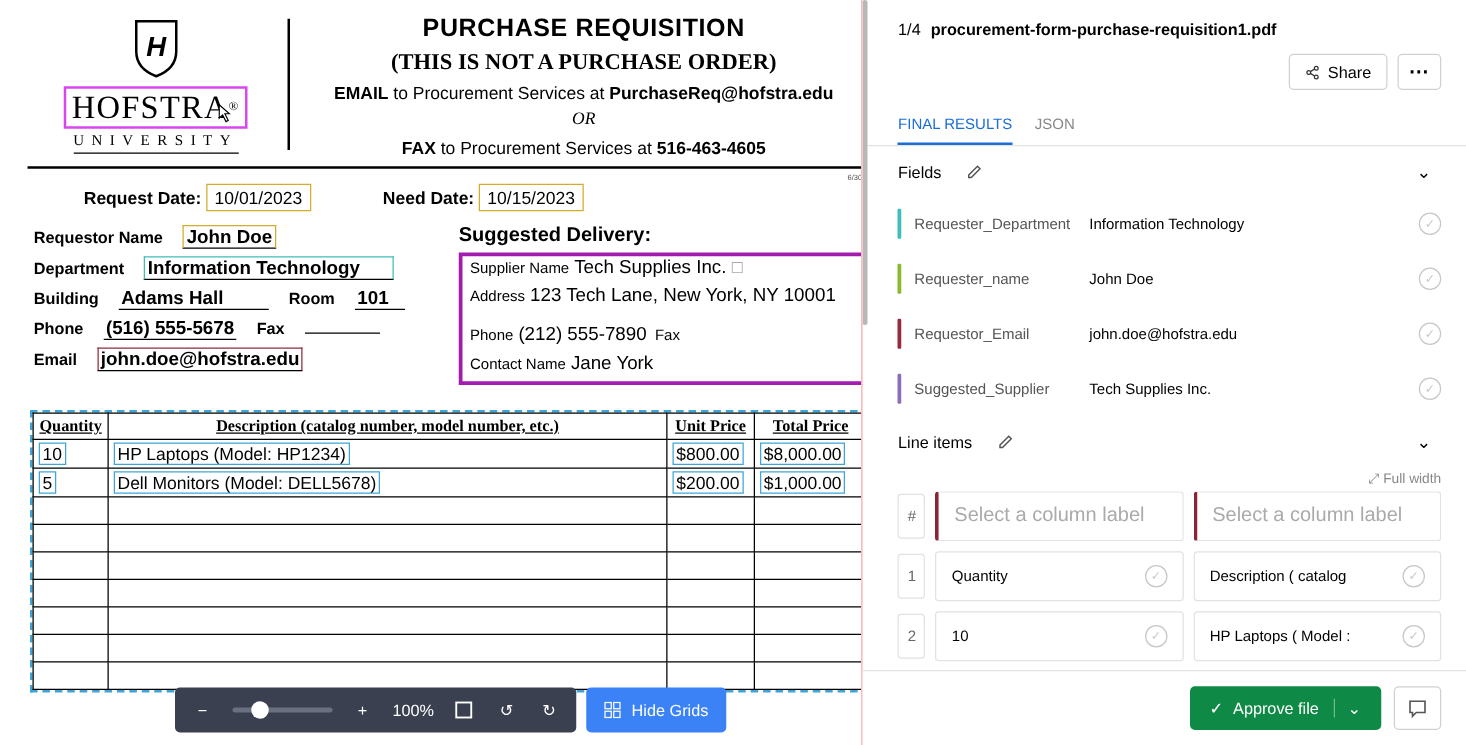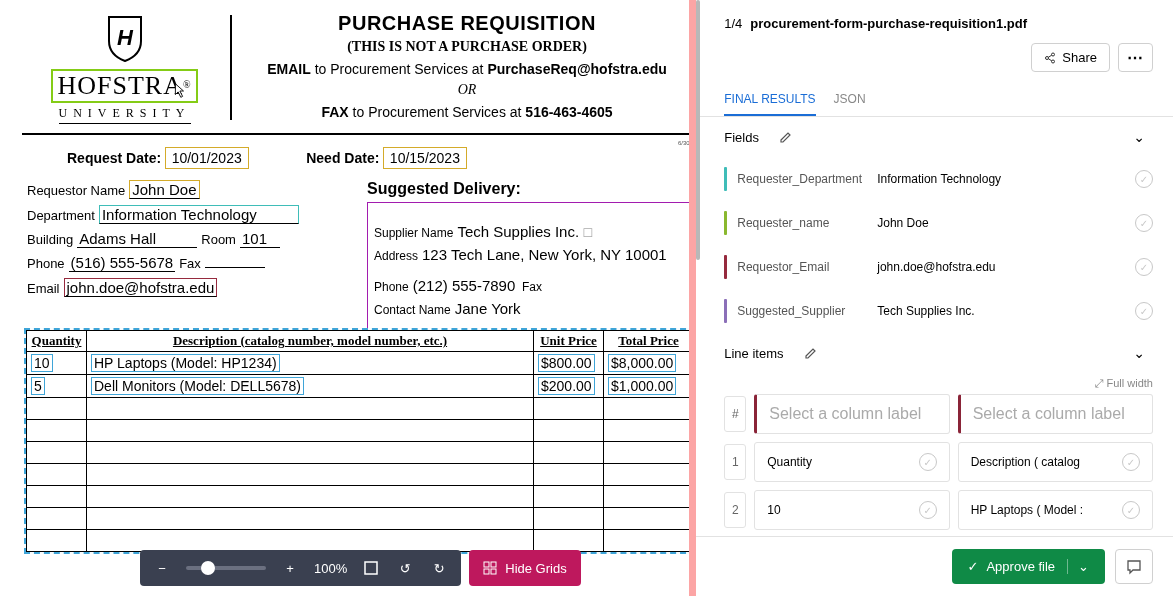--- a/index.html
+++ b/index.html
@@ -2,63 +2,63 @@
 <html><head>
 <meta charset="utf-8">
 <style>
 * { box-sizing: border-box; margin: 0; padding: 0; font-family: Arial, sans-serif; }
 body { background: #fff; width: 1173px; height: 596px; overflow: hidden; position: relative; display: flex; }
 .left-panel { width: 733px; height: 596px; position: relative; background: #fff; overflow: hidden; }
 .doc { position: absolute; left: 12px; top: 0; width: 700px; height: 580px; background: #fff; }
 .logo-box { position: absolute; left: 25px; top: 15px; width: 175px; text-align: center; }
 .shield { width: 42px; height: 48px; margin: 0 auto 6px; }
 .shield svg { width: 100%; height: 100%; }
-.hofstra-text { border: 2px solid #84cc16; padding: 0 4px; display: inline-block; }
+.hofstra-text { border: 2px solid #d946ef; padding: 0 4px; display: inline-block; }
 .hofstra-text span { font-family: Georgia, serif; font-size: 26px; letter-spacing: 1px; font-weight: 400; }
 .univ-text { font-family: Georgia, serif; font-size: 12px; letter-spacing: 6px; margin-top: 2px; border-bottom: 1px solid #000; padding-bottom: 2px; display: inline-block; }
 .vline { position: absolute; left: 218px; top: 15px; width: 2px; height: 105px; background: #000; }
 .title-block { position: absolute; left: 240px; top: 12px; width: 430px; text-align: center; }
 .title-main { font-family: Verdana, sans-serif; font-size: 20px; font-weight: 700; letter-spacing: 0.5px; }
-.title-sub { font-family: Georgia, serif; font-size: 14px; font-weight: 700; margin-top: 4px; }
+.title-sub { font-family: Georgia, serif; font-size: 18px; font-weight: 700; margin-top: 4px; }
 .email-line, .fax-line { font-family: Georgia, serif; font-size: 14px; margin-top: 6px; }
 .email-line b, .fax-line b { font-weight: 700; }
 .or-line { font-family: Georgia, serif; font-style: italic; font-size: 14px; margin-top: 4px; }
 .hline { position: absolute; top: 133px; left: 10px; width: 670px; height: 2px; background: #000; }
 .smallid { position: absolute; right: 14px; top: 140px; font-size: 6px; color: #555; }
 .dates-row { position: absolute; top: 150px; left: 15px; width: 670px; font-family: Georgia, serif; font-size: 14px; }
 .dates-row .lbl { font-weight: 700; padding-left: 40px; }
 .dates-row .val { border: 1px solid #d4ab2a; padding: 2px 6px; font-family: Arial; font-size: 14px; margin-right: 14px; }
 .deliv { position: absolute; top: 180px; left: 15px; width: 340px; font-family: Georgia, serif; }
 .deliv h4 { font-size: 16px; font-weight: 700; margin-bottom: 6px; }
-.deliv .row { font-size: 13px; margin-bottom: 6px; display: flex; align-items: baseline; gap: 4px; }
+.deliv .row { font-size: 13px; margin-bottom: 6px; display: flex; align-items: baseline; gap: 16px; font-weight: bold; }
 .deliv .ul { border-bottom: 1px solid #000; min-width: 60px; display: inline-block; padding: 0 2px; font-family: Arial; font-size: 15px; }
 .hl-yellow { border: 1px solid #d4ab2a; padding: 0 4px; }
 .hl-teal { border: 1px solid #3fbdb8; padding: 0 4px; }
 .hl-maroon { border: 1px solid #962a3e; padding: 0 4px; }
 .supplier { position: absolute; top: 180px; left: 355px; width: 330px; font-family: Georgia, serif; }
 .supplier h4 { font-size: 16px; font-weight: 700; margin-bottom: 4px; }
-.supplier-box { border: 1px solid #a21caf; padding: 20px 6px; }
+.supplier-box { border: 3px solid #a21caf; padding: 0 6px; }
 .supplier-box .row { font-size: 12px; margin-bottom: 6px; }
 .supplier-box .val { font-family: Arial; font-size: 15px; margin-left: 4px; }
 .table-wrap { position: absolute; top: 328px; left: 12px; width: 672px; border: 2px dashed #3fa5d8; background: #f7fcff; }
 .req-table { width: 100%; border-collapse: collapse; }
 .req-table th { font-family: Georgia, serif; font-size: 13px; font-weight: 700; text-decoration: underline; border: 1px solid #000; padding: 2px 4px; text-align: center; background: #fff; }
 .req-table td { border: 1px solid #000; padding: 2px 4px; font-family: Arial; font-size: 14px; height: 22px; background: #fff; }
 .req-table td.q { text-align: left; }
 .req-table td.p { text-align: left; }
 .cell-box { border: 1px solid #3fa5d8; display: inline-block; padding: 0 2px; }
 .toolbar { position: absolute; bottom: 10px; left: 140px; display: flex; gap: 8px; }
 .tb-main { background: #3a4050; border-radius: 4px; padding: 8px 12px; display: flex; align-items: center; gap: 14px; color: #fff; font-size: 13px; }
 .tb-btn { width: 20px; height: 20px; display: flex; align-items: center; justify-content: center; color: #fff; cursor: pointer; }
 .slider { width: 80px; height: 4px; background: #6b7080; border-radius: 2px; position: relative; }
 .slider-thumb { position: absolute; left: 15px; top: -5px; width: 14px; height: 14px; background: #fff; border-radius: 50%; }
-.tb-grids { background: #be185d; border-radius: 4px; padding: 8px 14px; display: flex; align-items: center; gap: 8px; color: #fff; font-size: 13px; cursor: pointer; }
+.tb-grids { background: #3b82f6; border-radius: 4px; padding: 8px 14px; display: flex; align-items: center; gap: 8px; color: #fff; font-size: 13px; cursor: pointer; }
 .cursor-icon { position: absolute; left: 158px; top: 82px; width: 18px; height: 18px; }
 
-.right-panel { width: 514px; height: 596px; border-left: 7px solid #fca5a5; position: relative; background: #fff; overflow: hidden; }
+.right-panel { width: 514px; height: 596px; border-left: 1px solid #fca5a5; position: relative; background: #fff; overflow: hidden; }
 .rp-scroll { position: absolute; left: 0; top: 0; width: 4px; height: 260px; background: #b8b8b8; border-radius: 2px; }
 .rp-top { padding: 16px 20px 12px 28px; display: flex; justify-content: space-between; align-items: center; }
 .rp-filename { font-size: 13px; font-weight: 700; }
 .rp-filename .pg { font-weight: 400; margin-right: 8px; }
 .rp-actions { display: flex; gap: 8px; }
 .share-btn { border: 1px solid #d0d0d0; border-radius: 4px; padding: 6px 12px; font-size: 13px; display: flex; align-items: center; gap: 6px; background: #fff; cursor: pointer; }
 .more-btn { border: 1px solid #d0d0d0; border-radius: 4px; padding: 6px 8px; font-size: 16px; background: #fff; cursor: pointer; font-weight: 700; letter-spacing: 1px; line-height: 12px; }
 .tabs { padding: 0 28px; border-bottom: 1px solid #e2e2e2; display: flex; gap: 18px; }
 .tab { font-size: 12px; padding: 8px 0; color: #888; cursor: pointer; }
 .tab.active { color: #1a6dd6; border-bottom: 2px solid #1a6dd6; font-weight: 500; }

